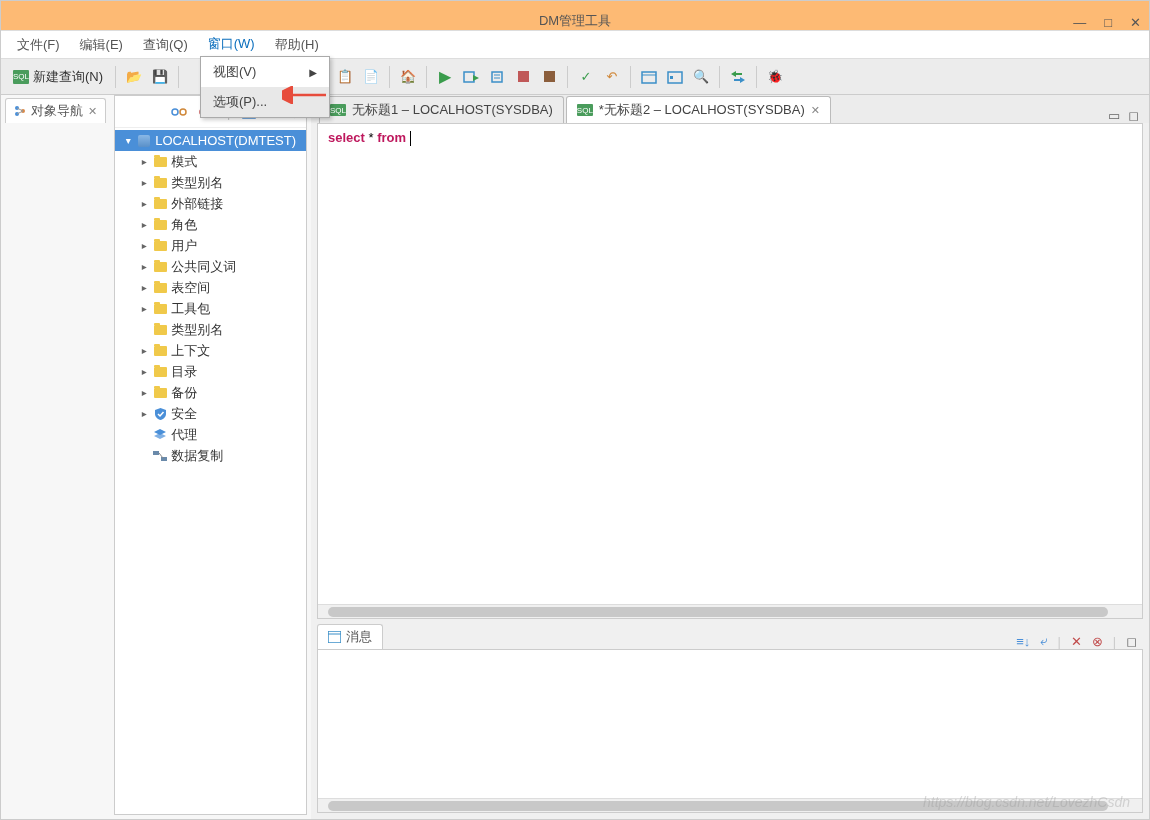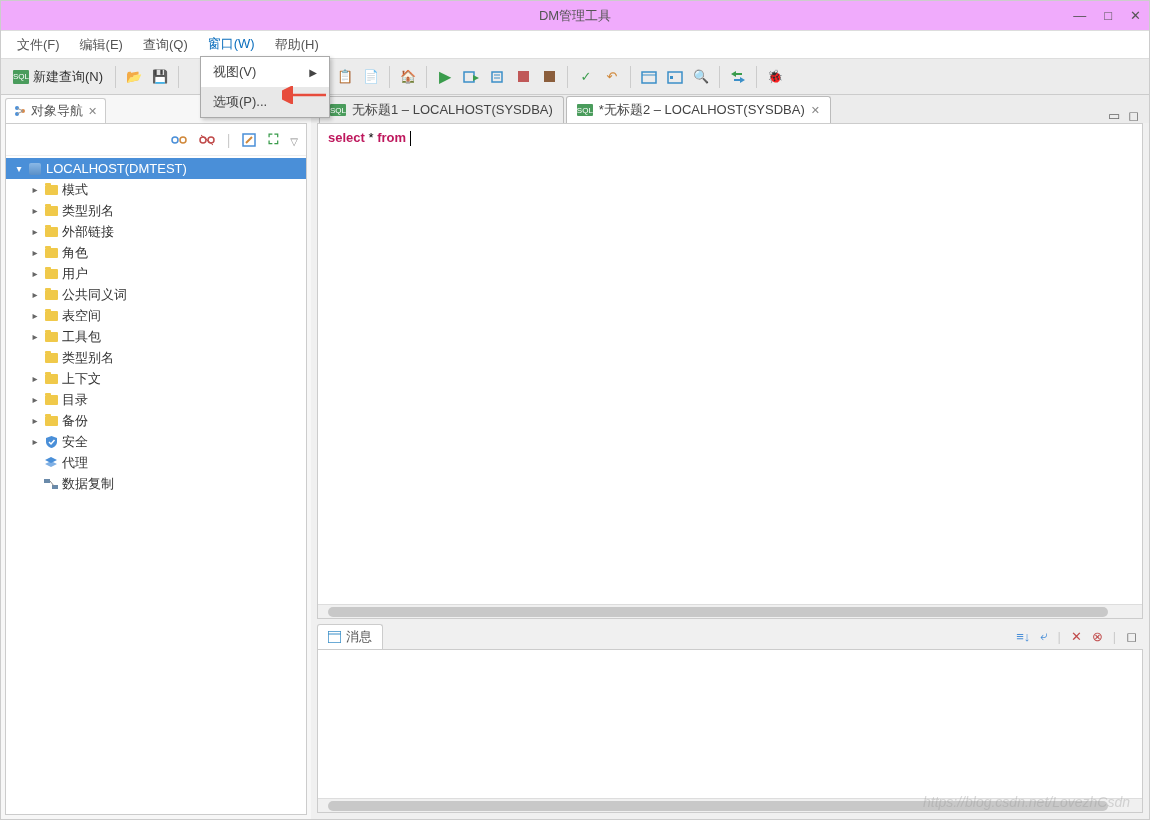--- a/index.html
+++ b/index.html
@@ -1,34 +1,34 @@
 <!DOCTYPE html>
 <html><head>
 <meta charset="utf-8">
 <style>
 * { box-sizing: border-box; margin: 0; padding: 0; font-family: "Microsoft YaHei", "SimSun", sans-serif; font-size: 13px; }
 body { background: #f0f0f0; width: 1150px; height: 820px; overflow: hidden; display: flex; flex-direction: column; border: 1px solid #ccc; }
-.titlebar { height: 30px; background: #f0abfc; display: flex; align-items: center; border-bottom: 1px solid #ddd; position: relative; }
+.titlebar { height: 30px; background: #fdba74; display: flex; align-items: flex-end; border-bottom: 1px solid #ddd; position: relative; }
 .titlebar .title { flex: 1; text-align: center; color: #555; }
 .win-controls { position: absolute; right: 8px; display: flex; gap: 18px; color: #555; font-size: 15px; }
 .win-controls span { cursor: pointer; }
 .menubar { height: 28px; background: #fff; display: flex; align-items: center; padding: 0 8px; border-bottom: 1px solid #ddd; gap: 4px; }
 .menubar .menu-item { padding: 4px 8px; color: #555; cursor: pointer; position: relative; }
 .menubar .menu-item.highlight { color: #0a6ebd; border-bottom: 2px solid #c2410c; }
 .dropdown { position: absolute; top: 56px; left: 200px; width: 130px; background: #fff; border: 1px solid #aaa; box-shadow: 2px 2px 4px rgba(0,0,0,0.2); z-index: 100; }
 .dropdown .dd-item { padding: 6px 12px; display: flex; justify-content: space-between; align-items: center; color: #444; cursor: pointer; }
 .dropdown .dd-item.hover { background: #e8e8e8; }
 .dropdown .dd-item .arrow-r { font-size: 10px; }
 .red-arrow { position: absolute; top: 86px; left: 282px; z-index: 101; }
 .toolbar { height: 36px; background: #ececec; display: flex; align-items: center; padding: 0 6px; gap: 2px; border-bottom: 1px solid #ccc; }
 .toolbar .tbtn { width: 24px; height: 24px; display: flex; align-items: center; justify-content: center; cursor: pointer; border-radius: 2px; font-size: 14px; }
 .toolbar .sep { width: 1px; height: 22px; background: #ccc; margin: 0 4px; }
 .toolbar .new-query { display: flex; align-items: center; gap: 4px; padding: 2px 6px; cursor: pointer; color: #333; }
 .main-area { flex: 1; display: flex; overflow: hidden; }
-.left-panel { width: 310px; display: flex; flex-direction: column; background: #f7f7f7; }
+.left-panel { width: 310px; display: flex; flex-direction: row; background: #f7f7f7; }
 .tabline { height: 28px; display: flex; align-items: flex-end; padding: 0 4px; }
 .tab { background: #fff; border: 1px solid #ccc; border-bottom: none; padding: 3px 8px; display: flex; align-items: center; gap: 5px; color: #555; border-radius: 3px 3px 0 0; }
 .tab .close-x { color: #888; cursor: pointer; font-size: 11px; }
 .panel-body { flex: 1; background: #fff; border: 1px solid #ccc; margin: 0 4px 4px 4px; display: flex; flex-direction: column; overflow: hidden; }
 .panel-toolbar { height: 32px; display: flex; align-items: center; justify-content: flex-end; padding: 0 8px; gap: 12px; border-bottom: 1px solid #eee; }
 .panel-toolbar span { cursor: pointer; font-size: 14px; }
 .tree { flex: 1; overflow: auto; padding: 2px 0; }
 .tree-row { display: flex; align-items: center; height: 21px; padding-left: 6px; cursor: pointer; color: #333; }
 .tree-row.selected { background: #4a8fd8; color: #fff; }
 .tree-row .tw { width: 14px; text-align: center; font-size: 10px; color: #666; }
@@ -46,21 +46,21 @@
 .ed-tab .sql-badge { width: 16px; height: 12px; background: #4a9c5c; color: #fff; font-size: 8px; display: flex; align-items: center; justify-content: center; border-radius: 1px; }
 .ed-tab .close-x { color: #888; cursor: pointer; font-size: 11px; }
 .panel-controls { position: absolute; right: 10px; display: flex; gap: 8px; color: #666; font-size: 12px; }
 .editor-area { flex: 1; background: #fff; border: 1px solid #ccc; margin: 0 6px 4px 6px; display: flex; flex-direction: column; overflow: hidden; }
 .code-edit { flex: 1; padding: 6px 10px; font-family: "Consolas", monospace; font-size: 13px; position: relative; }
 .kw { color: #be185d; font-weight: bold; }
 .cursor-bar { display: inline-block; width: 1px; height: 15px; background: #000; margin-left: 4px; vertical-align: middle; }
 .hscroll { height: 14px; background: #f0f0f0; border-top: 1px solid #ddd; position: relative; }
 .hscroll .thumb { position: absolute; left: 10px; width: 780px; height: 10px; top: 2px; background: #c8c8c8; border-radius: 5px; }
 .msg-panel { height: 190px; margin: 0 6px 6px 6px; display: flex; flex-direction: column; }
-.msg-tabline { height: 26px; display: flex; align-items: center; position: relative; }
+.msg-tabline { height: 26px; display: flex; align-items: flex-end; position: relative; }
 .msg-tab { background: #fff; border: 1px solid #ccc; border-bottom: none; padding: 3px 10px; display: flex; align-items: center; gap: 5px; color: #555; border-radius: 3px 3px 0 0; }
 .msg-controls { position: absolute; right: 6px; display: flex; gap: 10px; color: #666; font-size: 12px; align-items: center; }
 .msg-body { flex: 1; background: #fff; border: 1px solid #ccc; position: relative; }
 .msg-body .hscroll { position: absolute; bottom: 0; left: 0; right: 0; }
 .watermark { position: absolute; right: 20px; bottom: 10px; color: rgba(150,150,150,0.35); font-size: 14px; font-style: italic; }
 svg { display: block; }
 </style>
 </head>
 <body>
 

